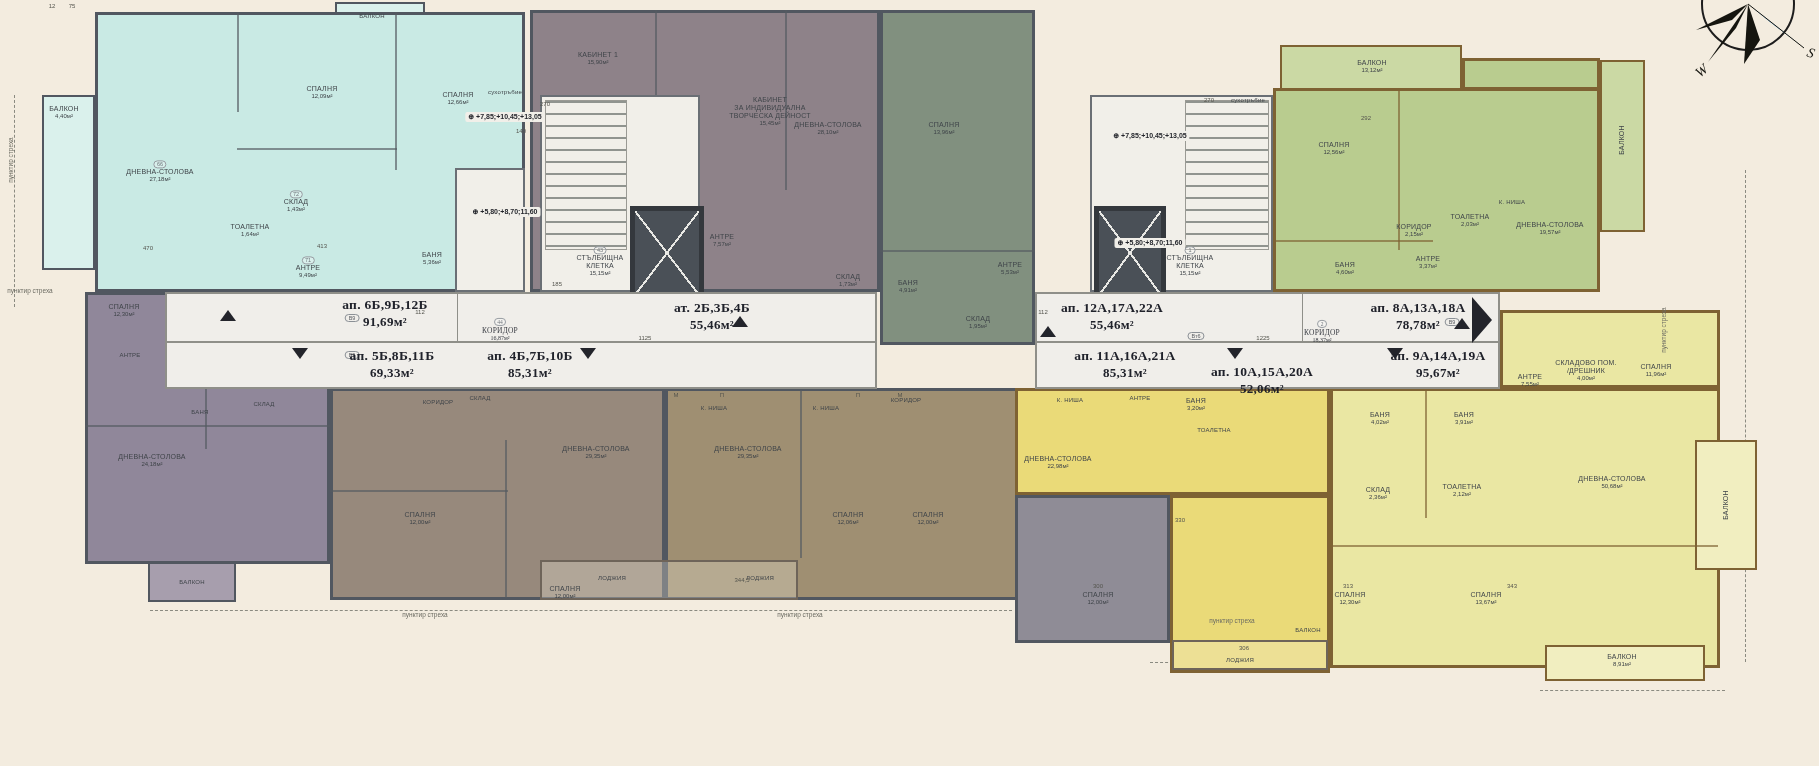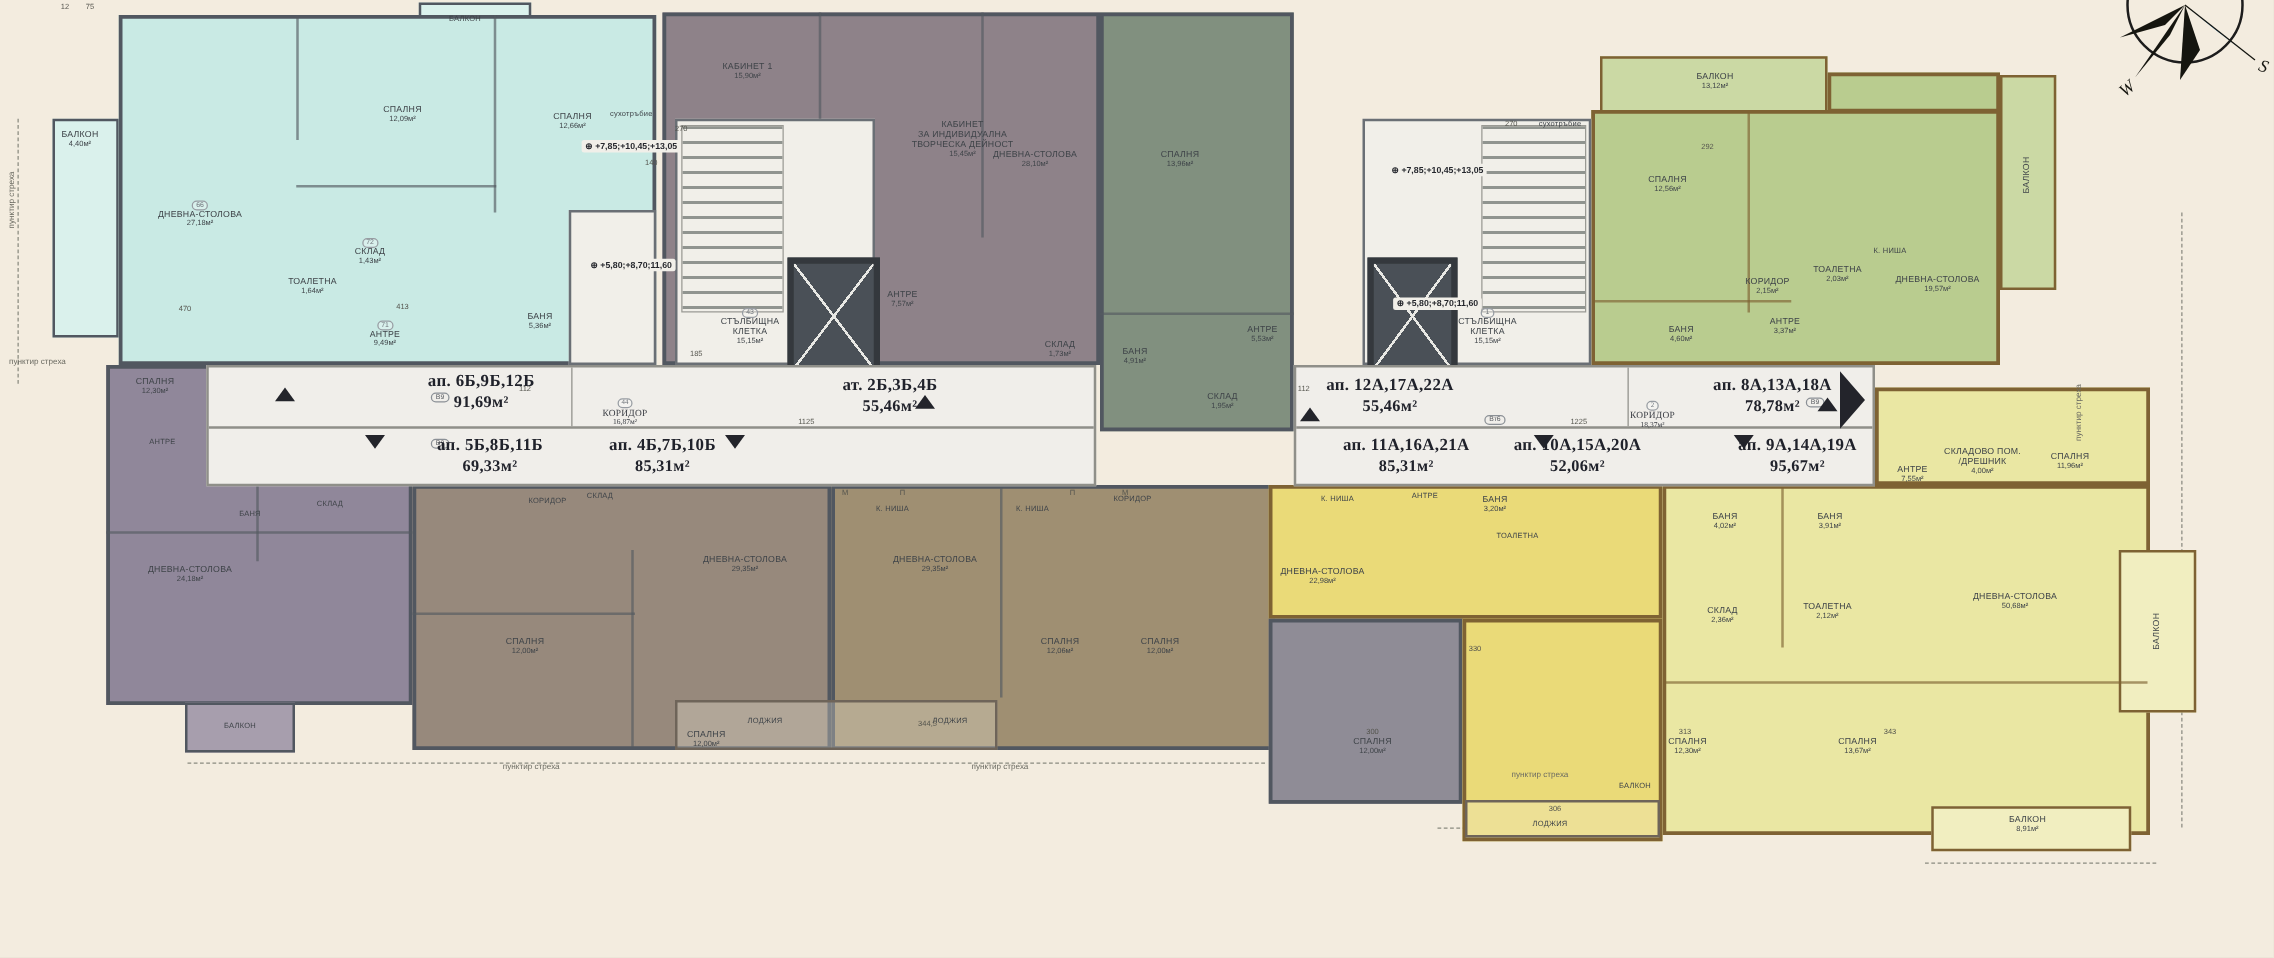--- a/index.html
+++ b/index.html
@@ -147,21 +147,21 @@
     <span class="ua">55,46м²</span>
   </div>
   <div class="unit" style="left:1112px;top:316px">
     <span>ап. 12А,17А,22А</span>
     <span class="ua">55,46м²</span>
   </div>
   <div class="unit" style="left:1125px;top:364px">
     <span>ап. 11А,16А,21А</span>
     <span class="ua">85,31м²</span>
   </div>
-  <div class="unit" style="left:1262px;top:364px">
+  <div class="unit" style="left:1262px;top:380px">
     <span>ап. 10А,15А,20А</span>
     <span class="ua">52,06м²</span>
   </div>
   <div class="unit" style="left:1418px;top:316px">
     <span>ап. 8А,13А,18А</span>
     <span class="ua">78,78м²</span>
   </div>
   <div class="unit" style="left:1438px;top:364px">
     <span>ап. 9А,14А,19А</span>
     <span class="ua">95,67м²</span>

